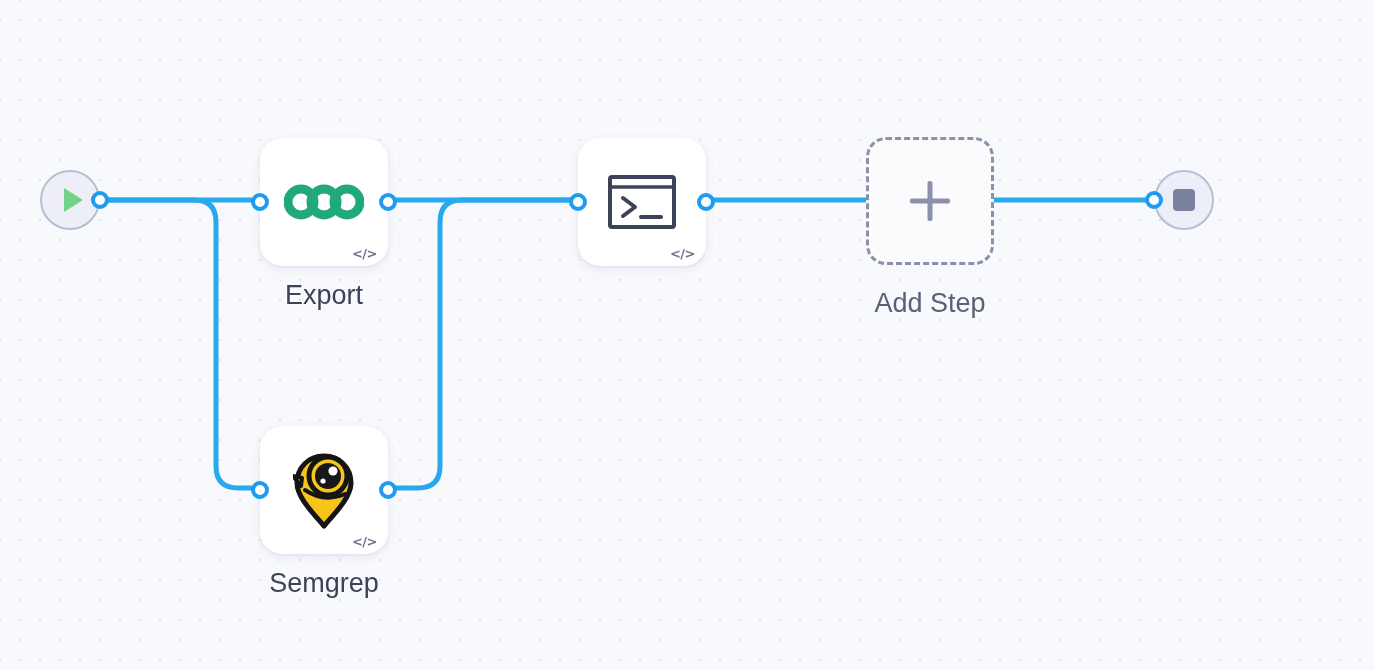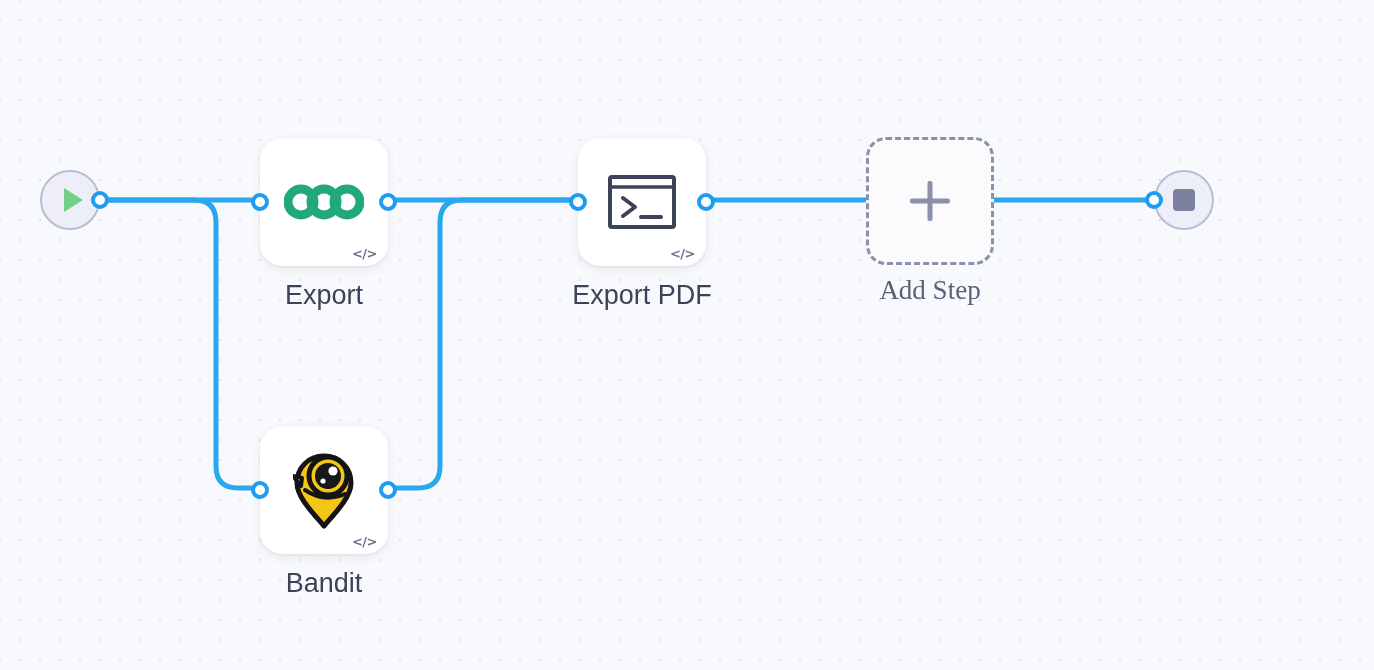--- a/index.html
+++ b/index.html
@@ -125,21 +125,21 @@
   .node-label {
     position: absolute;
     left: 50%;
     transform: translateX(-50%);
     top: 142px;
     white-space: nowrap;
     font-size: 27px;
     color: #3c4257;
     font-weight: 400;
   }
-  .node-label.muted { color: #5b6078; top: 138px; font-family: Liberation Serif, serif; }
+  .node-label.muted { color: #5b6078; top: 151px; }
 
   
   .port {
     position: absolute;
     width: 18px;
     height: 18px;
     border-radius: 50%;
     background: #ffffff;
     border: 4px solid #1f9bef;
     box-sizing: border-box;
@@ -210,36 +210,35 @@
 
         <circle cx="35" cy="26" r="19" fill="#f5c518" stroke="#141414" stroke-width="5"></circle>
         <circle cx="35" cy="26" r="13" fill="#17181c"></circle>
         <circle cx="40" cy="21" r="4.6" fill="#ffffff"></circle>
         <circle cx="30" cy="31" r="2.6" fill="#ffffff"></circle>
       </svg>
       <span class="code-badge">&lt;/&gt;</span>
       <div class="port in"></div>
       <div class="port out"></div>
     </div>
-    <div class="node-label">Bandit</div>
+    <div class="node-label">Semgrep</div>
   </div>
 
   <div class="node" style="left:642px; top:202px;">
     <div class="card">
       <svg width="70" height="56" viewBox="0 0 70 56">
         <rect x="3" y="3" width="64" height="50" rx="2" fill="#ffffff" stroke="#3c4257" stroke-width="4"></rect>
         <line x1="3" y1="13" x2="67" y2="13" stroke="#3c4257" stroke-width="3.5"></line>
         <polyline points="16,24 28,33 16,42" fill="none" stroke="#3c4257" stroke-width="4" stroke-linecap="round" stroke-linejoin="round"></polyline>
         <line x1="34" y1="43" x2="54" y2="43" stroke="#3c4257" stroke-width="4" stroke-linecap="round"></line>
       </svg>
       <span class="code-badge">&lt;/&gt;</span>
       <div class="port in"></div>
       <div class="port out"></div>
     </div>
-    <div class="node-label">Export PDF</div>
   </div>
 
   <div class="node" style="left:930px; top:201px;">
     <div class="card add-step">
       <div class="plus-glyph"></div>
     </div>
     <div class="node-label muted">Add Step</div>
   </div>
 
   <div class="node" style="left:1184px; top:200px;">

